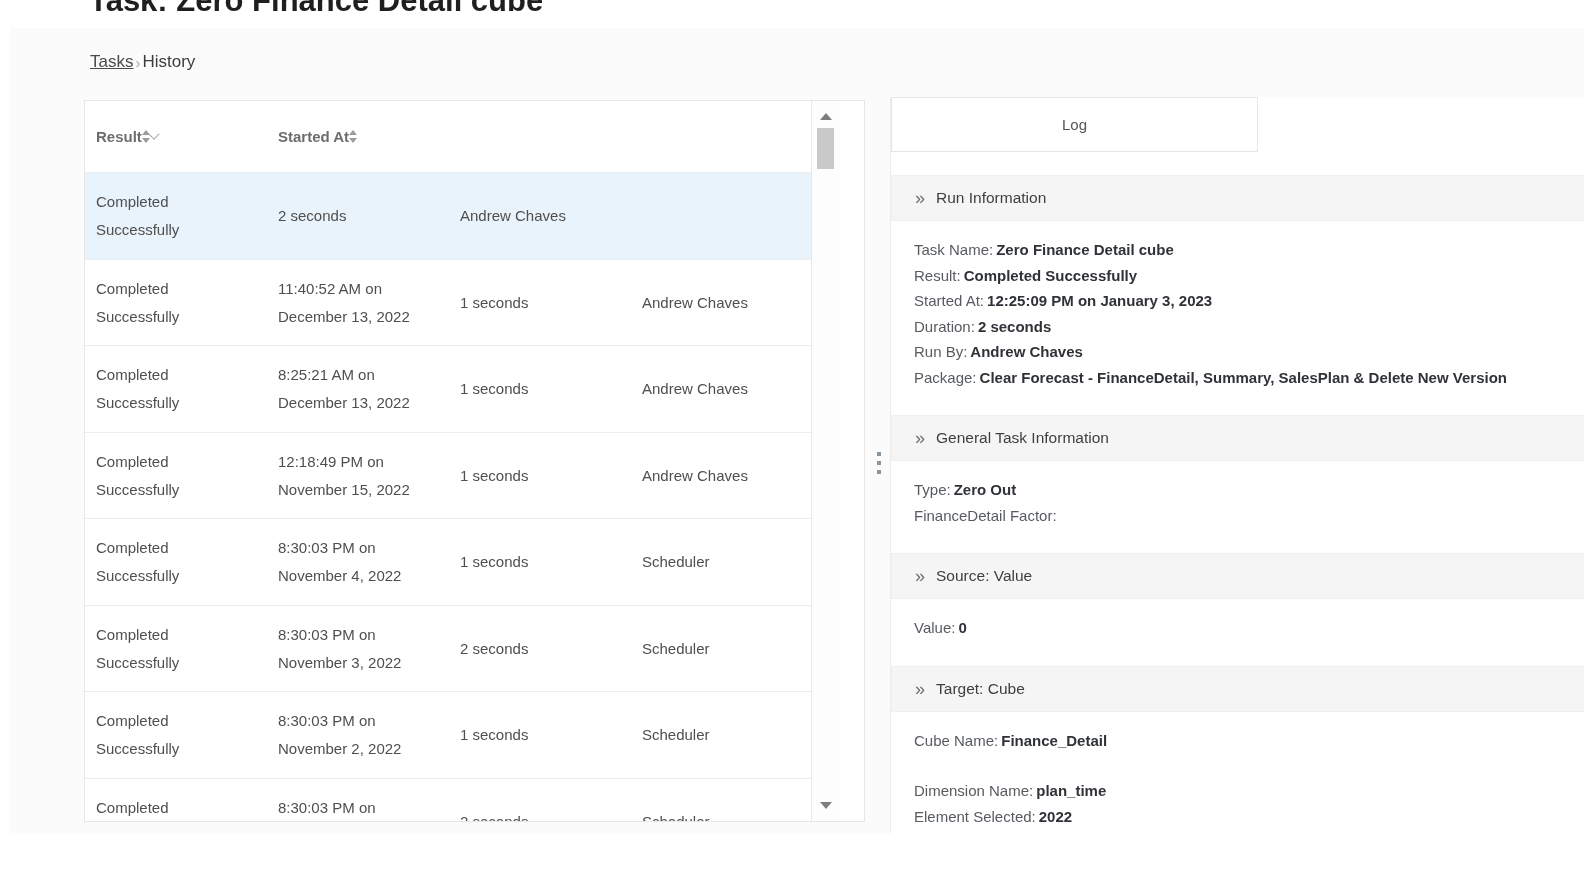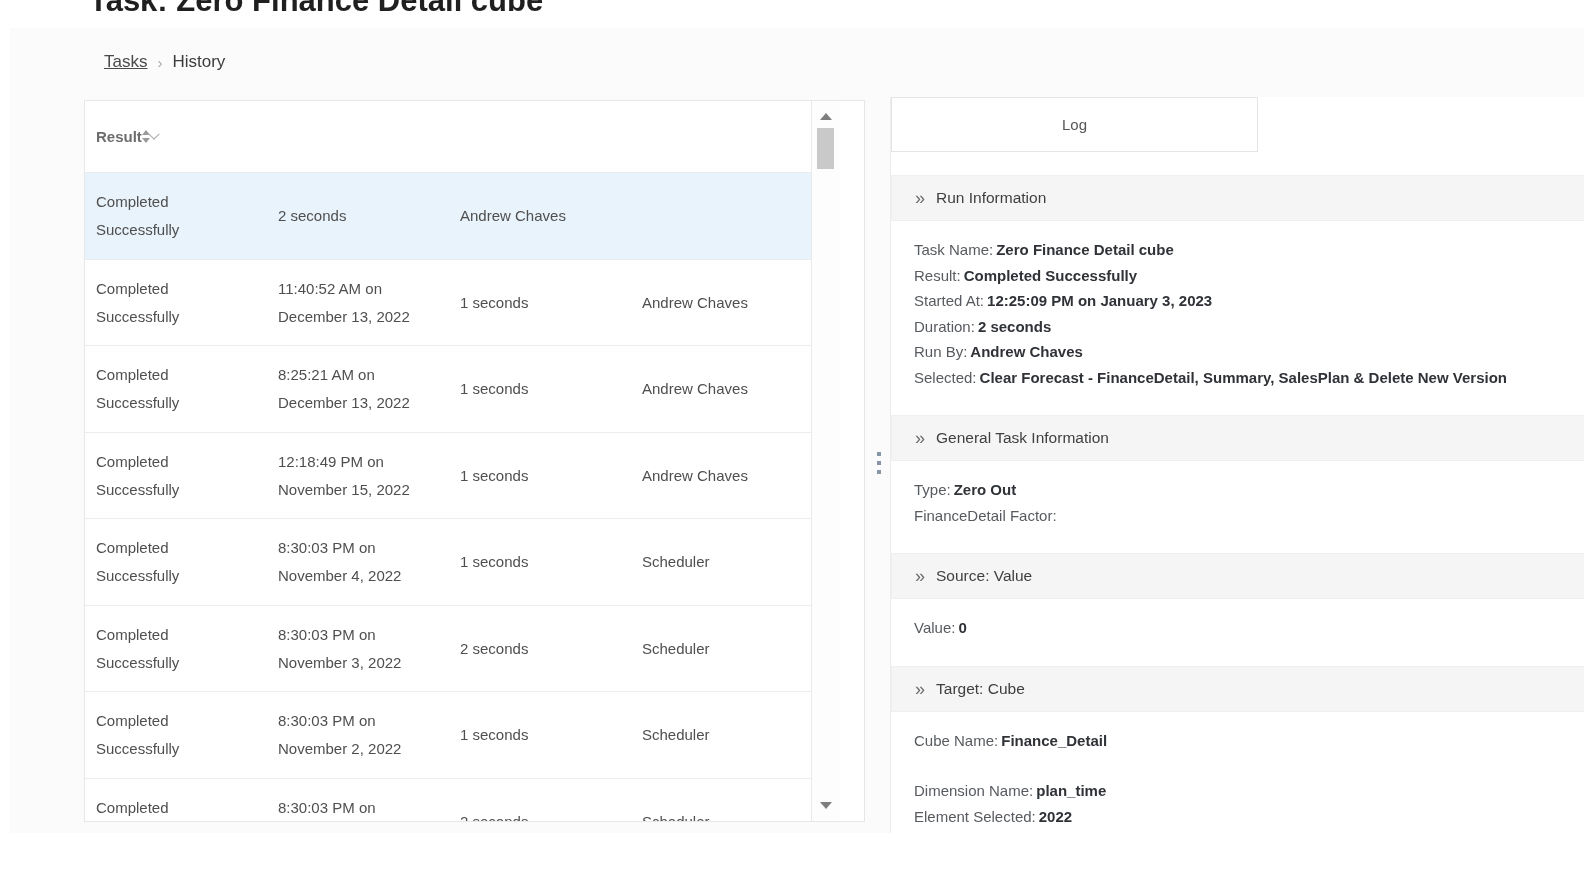--- a/index.html
+++ b/index.html
@@ -5,22 +5,22 @@
   * { margin:0; padding:0; box-sizing:border-box; }
   html,body { width:1584px; height:891px; overflow:hidden; background:#fff;
               font-family:"Liberation Sans", sans-serif; position:relative; }
 
   .app-bg { position:absolute; left:10px; top:28px; width:1574px; height:805px;
             background:#fbfbfb; }
 
   
   .page-title { position:absolute; left:89px; top:-17px; font-size:31px;
                 font-weight:700; color:#1f1f1f; white-space:nowrap; }
-  .breadcrumb { position:absolute; left:104px; top:52px; display:flex;
-                align-items:center; gap:10px; font-size:17px; }
+  .breadcrumb { position:absolute; left:90px; top:52px; display:flex;
+                align-items:center; gap:2px; font-size:17px; }
   .bc-link { color:#4a4a4a; text-decoration:underline; cursor:pointer; }
   .bc-sep  { color:#a8a8a8; font-size:15px; }
   .bc-current { color:#3c3c3c; }
 
   
   .table-panel { position:absolute; left:84px; top:100px; width:781px; height:722px;
                  background:#fff; border:1px solid #e7e7e7; display:flex; overflow:hidden; }
   .table-main { width:726px; }
   .thead { height:71px; display:flex; align-items:center; }
   .th { display:flex; align-items:center; gap:0; padding-left:11px; height:100%; }
@@ -92,20 +92,27 @@
 
     <div class="thead">
       <div class="th th1">
         <span class="th-label">Result</span>
         <span class="sorter">
             <i class="tri-up"></i>
             <i class="tri-down"></i>
           </span>
         <span class="chev"></span>
       </div>
+      <div class="th th2">
+        <span class="th-label">Started At</span>
+        <span class="sorter">
+            <i class="tri-up"></i>
+            <i class="tri-down"></i>
+          </span>
+      </div>
     </div>
 
     <div class="row selected">
       <div class="cell c-result">Completed Successfully</div>
       <div class="cell c-duration">2 seconds</div>
       <div class="cell c-runby">Andrew Chaves</div>
     </div>
 
     <div class="row">
       <div class="cell c-result">Completed Successfully</div>
@@ -202,21 +209,21 @@
       <div class="sec-head">
         <span class="dchev">»</span>
         <span>Run Information</span>
       </div>
       <div class="sec-body">
         <div class="field"><span class="fl">Task Name:</span><span class="fv">Zero Finance Detail cube</span></div>
         <div class="field"><span class="fl">Result:</span><span class="fv">Completed Successfully</span></div>
         <div class="field"><span class="fl">Started At:</span><span class="fv">12:25:09 PM on January 3, 2023</span></div>
         <div class="field"><span class="fl">Duration:</span><span class="fv">2 seconds</span></div>
         <div class="field"><span class="fl">Run By:</span><span class="fv">Andrew Chaves</span></div>
-        <div class="field nowrap"><span class="fl">Selected:</span><span class="fv">Clear Forecast - FinanceDetail, Summary, SalesPlan &amp; Delete New Version</span></div>
+        <div class="field nowrap"><span class="fl">Package:</span><span class="fv">Clear Forecast - FinanceDetail, Summary, SalesPlan &amp; Delete New Version</span></div>
       </div>
     </div>
 
     <div class="sec">
       <div class="sec-head">
         <span class="dchev">»</span>
         <span>General Task Information</span>
       </div>
       <div class="sec-body">
         <div class="field"><span class="fl">Type:</span><span class="fv">Zero Out</span></div>

